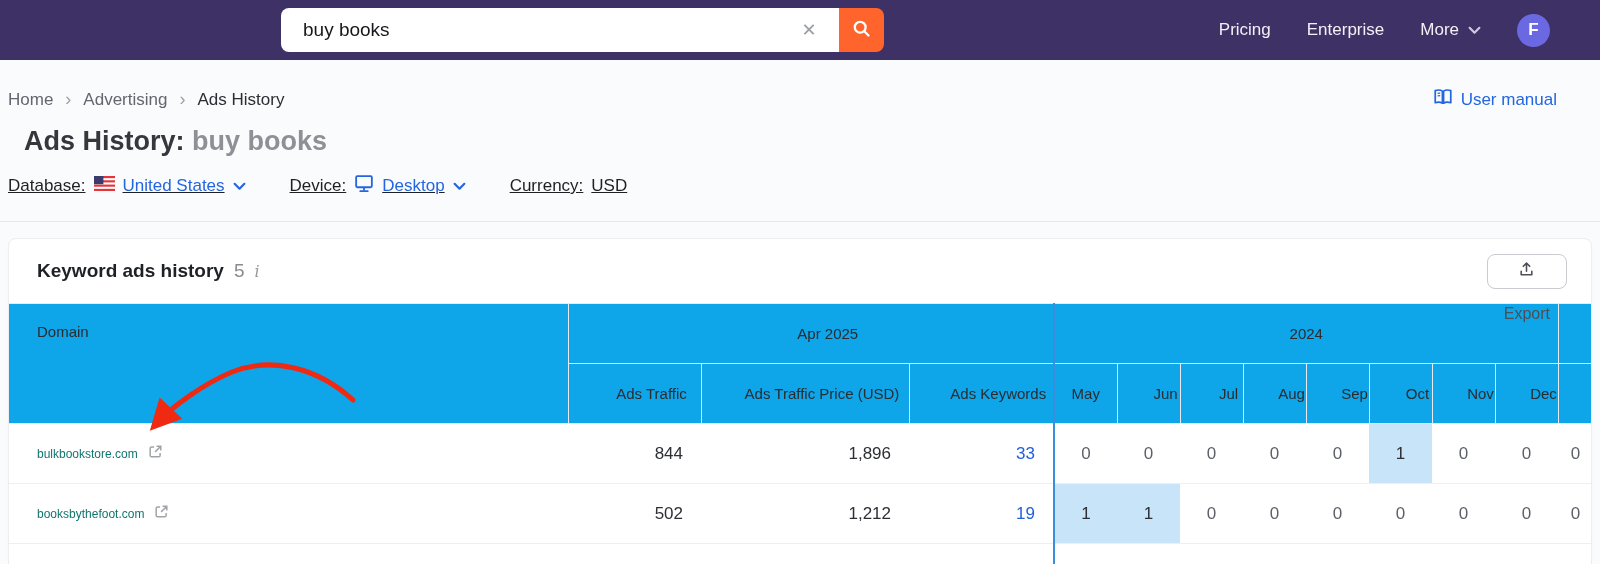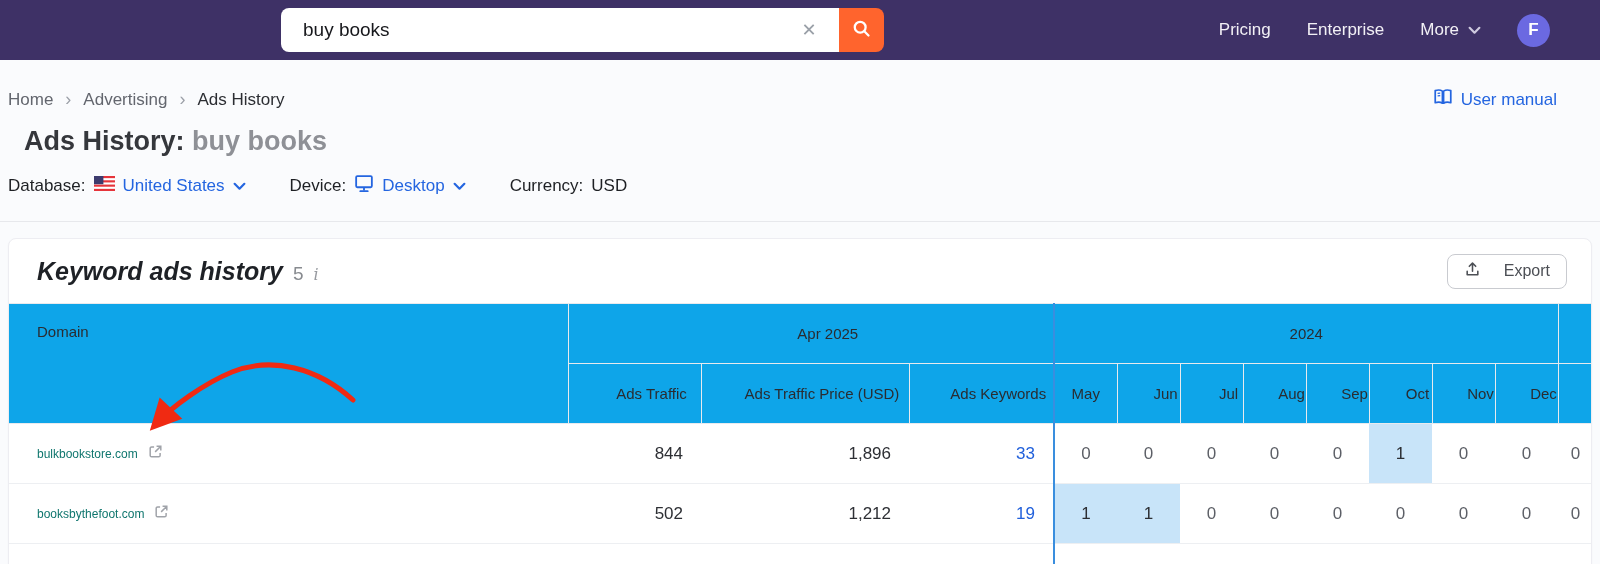--- a/index.html
+++ b/index.html
@@ -26,37 +26,37 @@
   .crumbs { display:flex; align-items:center; gap:12px; font-size:17px; }
   .crumb { color:#63666e; cursor:pointer; }
   .crumb.current { color:#2c2e33; cursor:default; }
   .crumb-sep { color:#9ca0a8; font-size:18px; }
   .user-manual { display:flex; align-items:center; gap:8px; color:#2465e0; font-size:17px; cursor:pointer; }
 
   .page-title { margin:15px 0 0 24px; font-size:27px; font-weight:bold; color:#35373c; }
   .page-title .query { color:#8e9096; }
 
   .filters { display:flex; align-items:center; gap:44px; margin:17px 0 0 8px; font-size:17px; color:#1e2024; }
-  .filter { display:flex; align-items:center; gap:8px; }
+  .filter { display:flex; align-items:center; gap:8px;text-decoration:underline; }
   .filter .blue { color:#2465e0; cursor:pointer; display:flex; align-items:center; gap:8px; }
   .flag { display:inline-block; border-radius:2px; }
 
   .page-divider { border:none; border-top:1px solid #e7e8ec; margin-top:23px; }
 
   
   .card { position:absolute; left:8px; top:238px; width:1584px; height:400px; background:#fff;
           border:1px solid #ededf2; border-radius:8px; overflow:hidden;
           box-shadow:0 1px 2px rgba(40,40,60,.04); }
   .card-head { height:64px; display:flex; align-items:center; justify-content:space-between; padding:0 24px 0 28px; }
   .card-title { display:flex; align-items:baseline; gap:10px; }
-  .card-title .t { font-size:25px; font-weight:bold; color:#1e2126;font-style:italic; }
+  .card-title .t { font-size:19px; font-weight:bold; color:#1e2126; }
   .card-title .count { font-size:19px; color:#888b90; }
   .info-i { font-family:"DejaVu Serif", serif; font-style:italic; font-size:16px; color:#979aa0; cursor:pointer; }
-  .export-btn { display:flex; align-items:center; gap:23px; height:35px; padding:0 16px; background:#fff;
-                border:1px solid #c9cbd0; border-radius:8px; font-size:16px; color:#4c4f55; cursor:pointer; }
+  .export-btn { display:flex; align-items:center; gap:23px; height:35px; padding:6px 16px; background:#fff;
+                border:1px solid #c9cbd0; border-radius:8px; font-size:16px; color:#4c4f55; cursor:pointer;flex-direction:column; }
 
   
   table { border-collapse:collapse; table-layout:fixed; width:1584px; }
   col.c-domain{width:559px} col.c-traffic{width:133px} col.c-price{width:208px} col.c-kw{width:145px}
   col.c-m{width:63px} col.c-ja{width:35px}
   thead td, thead th { background:#0ea5e9; font-weight:normal; font-size:15px; color:#2a2c31;
                        border:1px solid #e8eaee; border-left:none; border-right:none; }
   th.hcell { border-left:1px solid #e8eaee !important;padding-left:34px; }
   .domain-h { text-align:left; vertical-align:top; padding:19px 0 0 28px; }
   .group-h { text-align:center; height:60px; }

